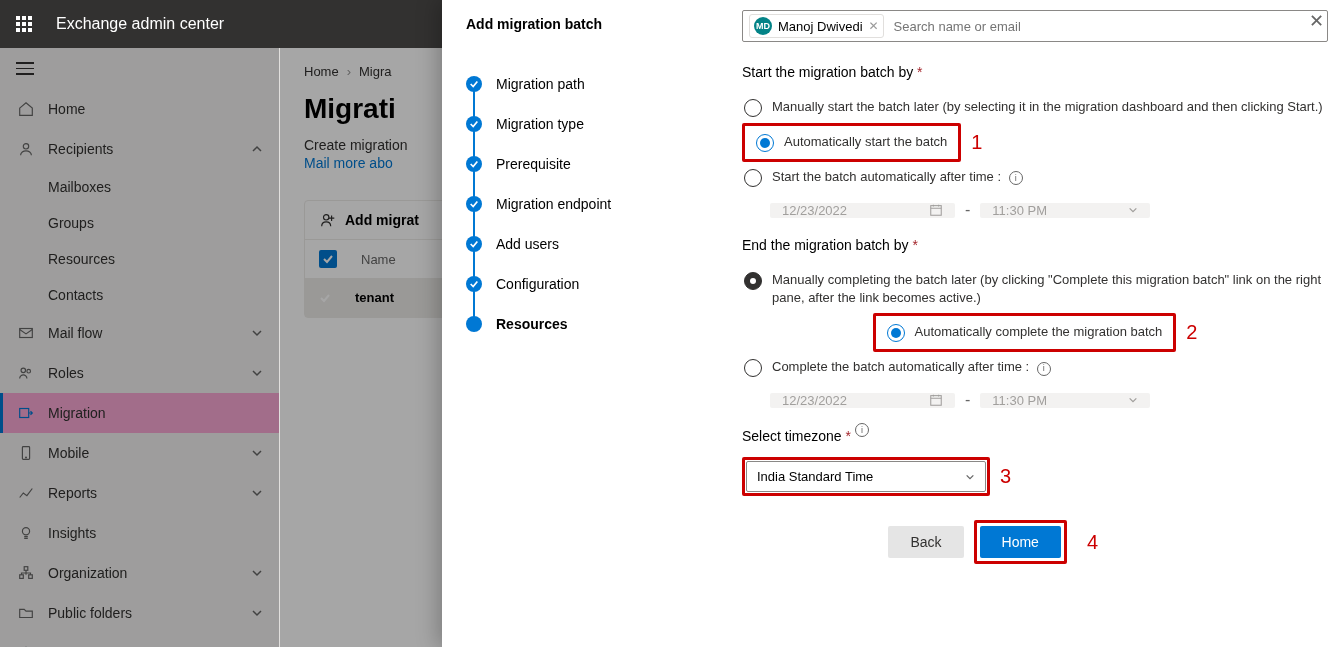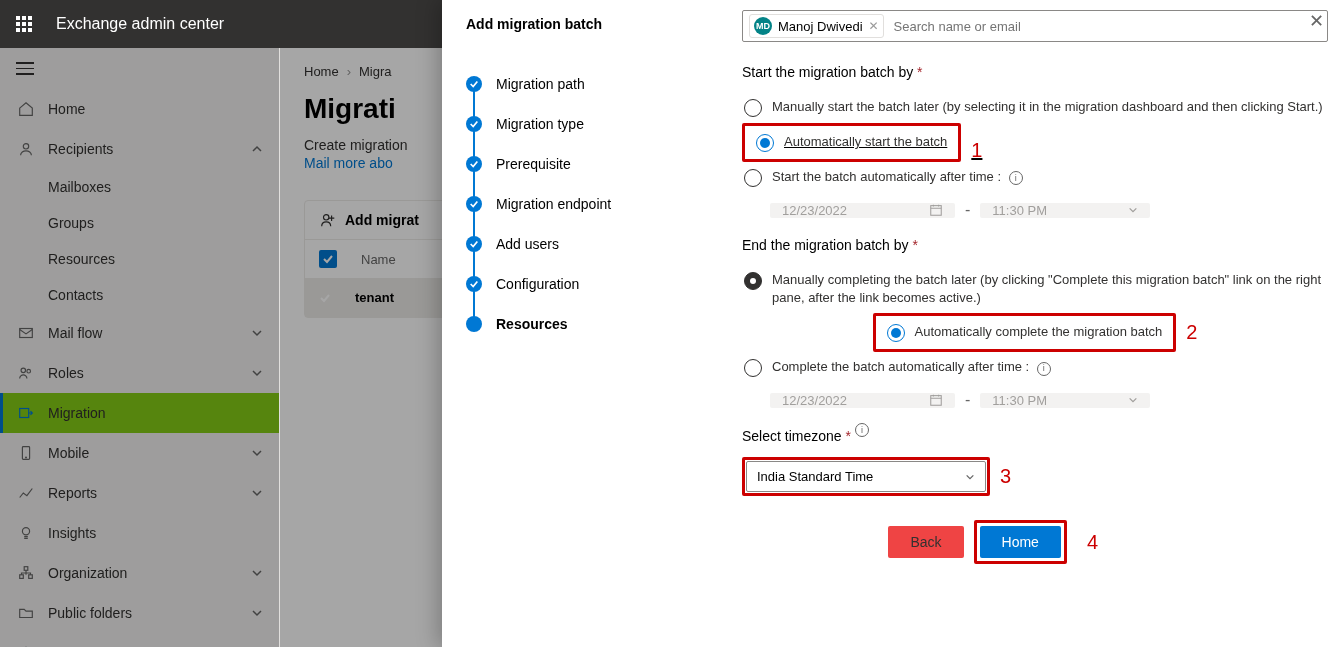--- a/index.html
+++ b/index.html
@@ -14,21 +14,21 @@
 
   
   .shell { display:flex; height: calc(100% - 48px); width:100%; }
   .sidebar { width: 280px; background:#f3f2f1; border-right:1px solid #e1dfdd; position:relative; height:100%; overflow:hidden; }
   .hamburger { padding: 14px 16px; }
   .ham-icon { width:18px; display:flex; flex-direction:column; gap:4px; cursor:pointer;}
   .ham-icon span { height:1.5px; background:#323130; }
   .nav { list-style:none; }
   .nav li { display:flex; align-items:center; padding: 10px 16px; font-size:14px; cursor:pointer; color:#323130; }
   .nav li.sub { padding-left: 48px; font-size: 14px; }
-  .nav li.active { background:#84cc16; border-left:3px solid #0078d4; padding-left:13px; }
+  .nav li.active { background:#f9a8d4; border-left:3px solid #0078d4; padding-left:13px; }
   .nav .ico { width:20px; height:20px; margin-right: 12px; display:inline-flex; align-items:center; justify-content:center; flex:0 0 20px;}
   .nav .chev { margin-left:auto; }
 
   
   .main { flex:1; position:relative; background:#fff; padding:16px 24px; overflow:hidden;}
   .breadcrumb { font-size:13px; color:#323130; display:flex; gap:8px; align-items:center; }
   .breadcrumb .sep { color:#999; }
   .page-title { font-size:28px; font-weight:600; margin-top:14px;}
   .page-sub { font-size:14px; margin-top:12px; color:#323130;}
   .page-link { color:#0078d4; font-size:14px; margin-top:2px; display:inline-block; }
@@ -84,21 +84,21 @@
 
   .select-box { border:1px solid #8a8886; padding:7px 10px; font-size:13px; display:flex; justify-content:space-between; align-items:center; width:240px; border-radius:2px;}
 
   .info-ic { width:14px; height:14px; border:1px solid #666; border-radius:50%; display:inline-flex; align-items:center; justify-content:center; font-size:9px; color:#666; margin-left:4px;}
 
   .hl-box { border:3px solid #c00; padding:1px; border-radius:2px; display:inline-block; }
   .annot { color:#c00; font-size:20px; font-weight:400; margin-left:10px; }
 
   .footer-btns { display:flex; gap:10px; align-items:center; margin-top:24px; justify-content:flex-end; padding-right:230px;}
   .btn { padding:8px 22px; font-size:14px; border:none; cursor:pointer; border-radius:2px;}
-  .btn-secondary { background:#ef4444; color:#323130; }
+  .btn-secondary { background:#e5e5e5; color:#323130; }
   .btn-primary { background:#0078d4; color:#fff; }
 
   svg { display:block; }
 </style>
 </head>
 <body>
 
 <div class="topbar">
   <div class="waffle">
     <div class="waffle-icon">
@@ -392,21 +392,21 @@
     </div>
 
     
     <div class="section-head"><span>Start the migration batch by</span> <span class="req">*</span></div>
 
     <div class="radio-row">
       <span class="radio"></span>
       <label>Manually start the batch later (by selecting it in the migration dashboard and then clicking Start.)</label>
     </div>
 
-    <div style="display:flex; align-items:flex-end;text-decoration:underline;">
+    <div style="display:flex; align-items:center;">
       <span class="hl-box">
         <div class="radio-row" style="padding:6px 10px;">
           <span class="radio selected"></span>
           <label>Automatically start the batch</label>
         </div>
       </span>
       <span class="annot">1</span>
     </div>
 
     <div class="radio-row">

